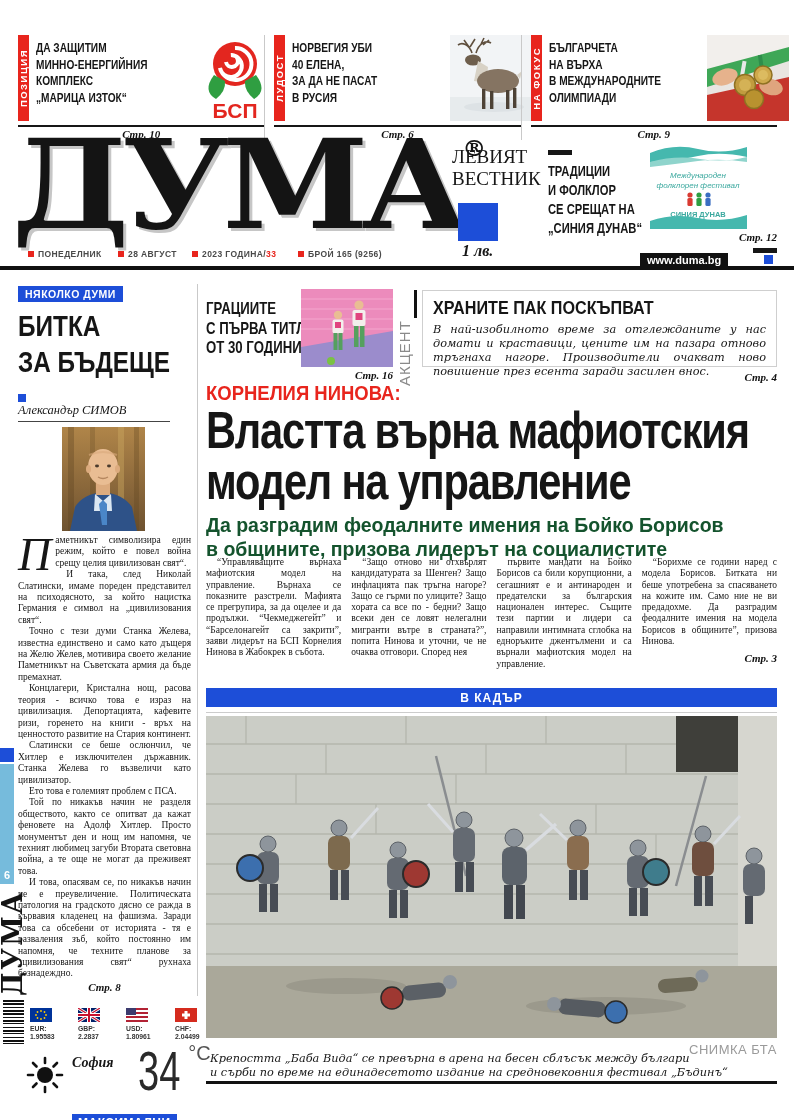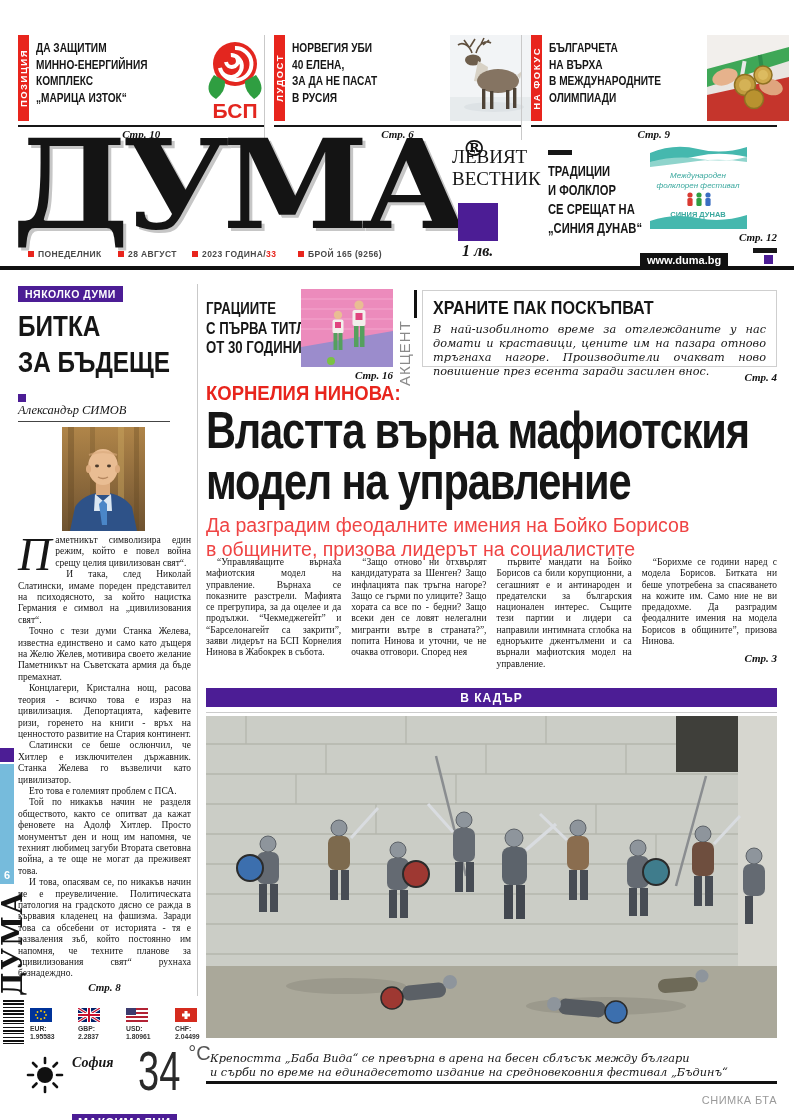--- a/index.html
+++ b/index.html
@@ -1,19 +1,19 @@
 <!DOCTYPE html>
 <html><head>
 <meta charset="utf-8">
 <style>
   html,body{margin:0;padding:0;background:#888;}
   #page{position:relative;width:794px;height:1120px;background:#fff;overflow:hidden;
         font-family:"Liberation Sans",sans-serif;color:#161616;}
   .abs{position:absolute;}
-  .red{background:#4c1d95;}
+  .red{background:#1d4ed8;}
   .pageref{font-family:"Liberation Serif",serif;font-style:italic;font-weight:bold;font-size:11px;color:#111;}
   
   #teasers{left:18px;top:35px;width:759px;display:flex;}
   .teaser{flex:1 1 0;min-width:0;}
   .teaser+.teaser{border-left:1px solid #c9c9c9;padding-left:9px;}
   .tz-box{height:86px;display:flex;}
   .tz-label{width:21px;background:#e8251d;color:#fff;display:flex;align-items:center;justify-content:center;}
   .tz-label span{writing-mode:vertical-rl;transform:rotate(180deg);font-size:9.5px;font-weight:bold;letter-spacing:1.5px;}
   .tz-lines{flex:1;padding:5px 0 0 7px;overflow:visible;}
   .tz-lines .inner{width:158px;transform:scaleX(.78);transform-origin:0 0;
@@ -75,31 +75,31 @@
   #accent-text{margin-top:4px;font-family:"DejaVu Serif",serif;font-style:italic;
         font-size:11.3px;line-height:14px;text-align:justify;}
   #accent-text::first-line{text-indent:14px;}
   #accent-page{left:422px;top:371px;width:355px;text-align:right;}
   
   #kicker{left:206px;top:381px;width:400px;transform:scaleX(.88);transform-origin:0 0;
         color:#e8251d;font-weight:bold;font-size:21px;white-space:nowrap;}
   #headline{left:206px;top:405px;}
   #headline div{width:715px;transform:scaleX(.8);transform-origin:0 0;
         font-weight:bold;font-size:52px;line-height:51px;letter-spacing:-1.5px;white-space:nowrap;}
-  #subhead{left:206px;top:513px;font-size:19.5px;line-height:24px;color:#ef4444;}
+  #subhead{left:206px;top:513px;font-size:19.5px;line-height:24px;color:#14532d;font-weight:bold;}
   #ms-cols{left:206px;top:557px;width:571px;display:flex;gap:10px;}
   .ms-col{flex:1 1 0;font-family:"Liberation Serif",serif;font-size:9.5px;line-height:11.3px;
         text-align:justify;text-indent:11px;}
   .ms-page{text-align:right;text-indent:0;margin-top:6px;}
   
   #vkadar{left:206px;top:688px;width:571px;height:19px;color:#fff;display:flex;
         align-items:center;justify-content:center;font-weight:bold;font-size:12px;letter-spacing:1px;}
   #ph-line{left:206px;top:712px;width:571px;height:1px;background:#ccc;}
   #battle{left:206px;top:716px;width:571px;height:322px;}
-  #credit{left:206px;top:1094px;width:571px;text-align:right;font-size:11px;color:#9a9a9a;letter-spacing:.5px;}
+  #credit{left:206px;top:1042px;width:571px;text-align:right;font-size:13px;color:#9a9a9a;letter-spacing:.5px;}
   #caption{left:210px;top:1052px;font-family:"DejaVu Serif",serif;font-style:italic;
         font-size:11.3px;line-height:13.5px;}
   #botrule{left:206px;top:1081px;width:571px;height:2.5px;background:#111;}
   
   .cur{top:1008px;width:44px;text-align:left;}
   .cur svg{display:block;margin-bottom:3px;}
   .cur .c-code,.cur .c-val{font-size:6.8px;font-weight:bold;color:#333;line-height:8px;}
   #sun{left:26px;top:1056px;}
   #w-city{left:72px;top:1055px;font-family:"Liberation Serif",serif;font-weight:bold;font-style:italic;font-size:14px;}
   #w-max{left:72px;top:1072px;color:#fff;font-weight:bold;font-size:12px;padding:2px 6px;letter-spacing:.5px;margin-top:42px;}

